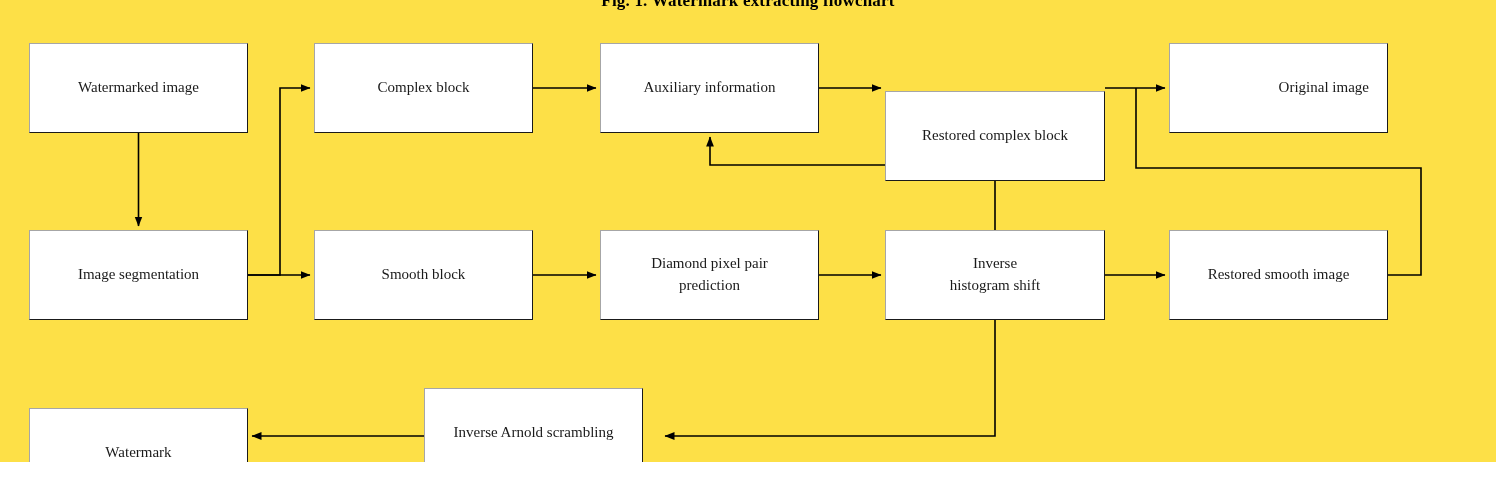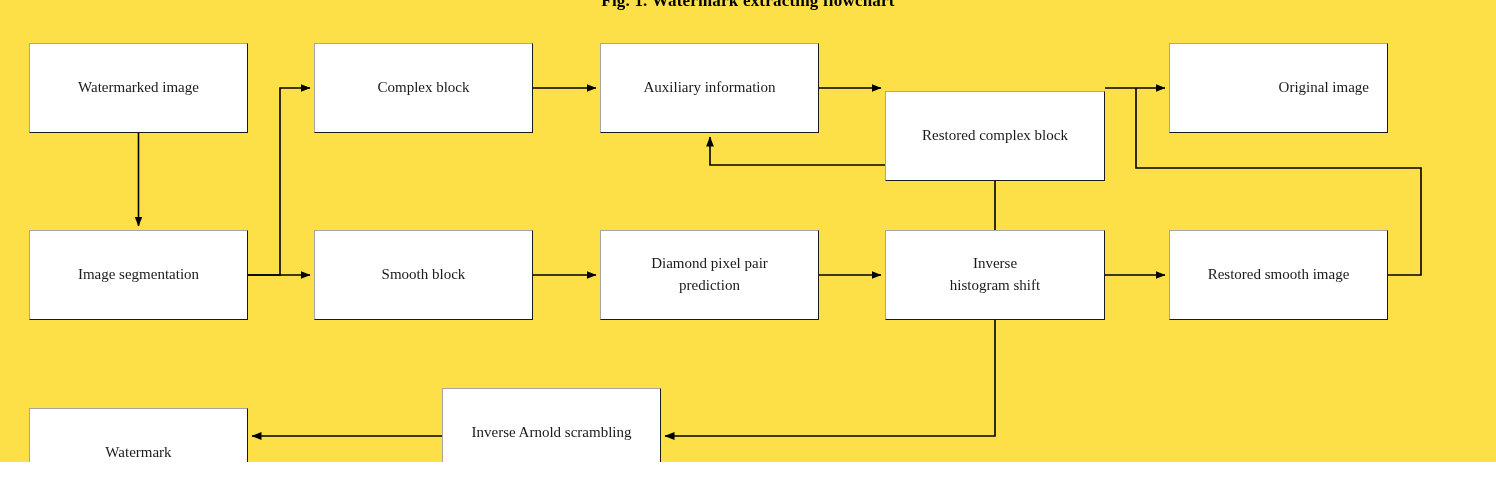--- a/index.html
+++ b/index.html
@@ -139,17 +139,17 @@
   <div class="node" id="node-inverse-histogram-shift" style="left: 885px; top: 230px; width: 220px; height: 90px;">
     <span class="node-label">Inverse
 histogram shift</span>
   </div>
   <div class="node" id="node-restored-smooth-blocks" style="left: 1169px; top: 230px; width: 219px; height: 90px;">
     <span class="node-label">Restored smooth image</span>
   </div>
   <div class="node" id="node-watermark" style="left: 29px; top: 408px; width: 219px; height: 90px;">
     <span class="node-label">Watermark</span>
   </div>
-  <div class="node" id="node-inverse-arnold-scrambling" style="left: 442px; top: 388px; width: 219px; height: 90px;">
+  <div class="node" id="node-inverse-arnold-scrambling" style="left: 424px; top: 388px; width: 219px; height: 90px;">
     <span class="node-label">Inverse Arnold scrambling</span>
   </div>
 
 </div>
 
 </body></html>

